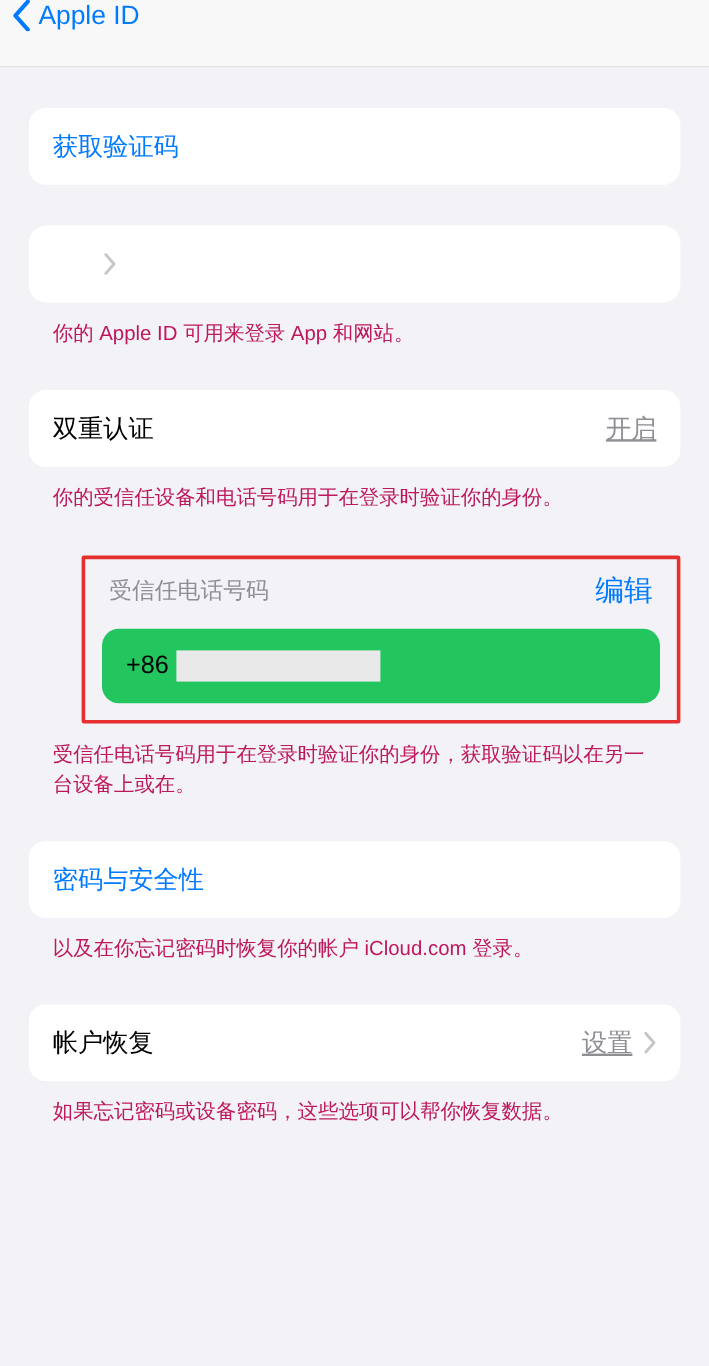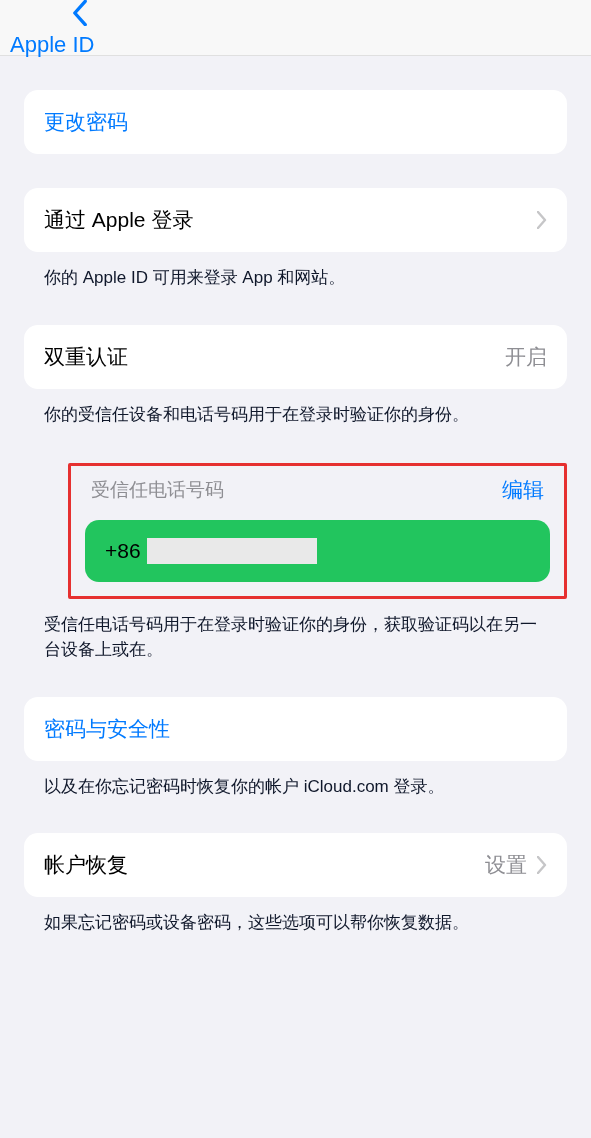--- a/index.html
+++ b/index.html
@@ -16,24 +16,23 @@
       position: relative;
       display: flex;
       align-items: center;
     }
     .back-wrap {
       position: absolute;
       left: 10px;
       top: 0;
       height: 56px;
       display: flex;
-      align-items: flex-end;
+      align-items: flex-start;
       color: #007aff;
       font-size: 22px;
-      flex-direction: column;
     }
     .back-wrap svg { width: 16px; height: 26px; margin-right: 6px; }
     .nav-title {
       width: 100%;
       text-align: center;
       font-size: 22px;
       font-weight: 600;
     }
     .content { padding: 0 24px; }
 
@@ -47,29 +46,29 @@
     .row {
       display: flex;
       align-items: center;
       justify-content: space-between;
       min-height: 64px;
       padding: 0 20px;
       font-size: 21px;
     }
     .row .label-black { color: #000; }
     .row .label-blue { color: #007aff; }
-    .row .value-gray { color: #8e8e93; font-size: 21px; }
+    .row .value-gray { color: #8e8e93; font-size: 21px; text-decoration: underline; }
 
     .chevron { margin-left: 10px; flex: 0 0 auto; }
     .chevron svg { width: 10px; height: 18px; display: block; }
 
     .right-side { display: flex; align-items: center; margin-left: 33px; }
 
     .footer-note {
-      color: #0f172a;
+      color: #be185d;
       font-size: 17px;
       line-height: 1.45;
       padding: 14px 20px 0 20px;
     }
 
     
     .highlight-box {
       border: 3px solid #e63030;
       border-radius: 2px;
       padding: 10px 14px 14px 14px;
@@ -81,21 +80,21 @@
       align-items: center;
       justify-content: space-between;
       padding: 0 6px 16px 6px;
     }
     .section-header .title {
       color: #8e8e93;
       font-size: 19px;
     }
     .section-header .edit {
       color: #007aff;
-      font-size: 21px;
+      font-size: 24px;
     }
     .phone-card {
       background: #22c55e;
       border-radius: 14px;
       padding: 18px 20px;
       font-size: 21px;
       display: flex;
       align-items: center;
     }
     .phone-card .blur {
@@ -119,29 +118,28 @@
     </span>
     <span>Apple ID</span>
   </div>
 </div>
 
 <div class="content">
 
   <div class="group">
     <div class="card">
       <div class="row">
-        <span class="label-blue">更改密码</span>
+        <span class="label-blue">获取验证码</span>
       </div>
     </div>
   </div>
 
   <div class="group">
     <div class="card">
       <div class="row">
-        <span class="label-black">通过 Apple 登录</span>
         <span class="right-side">
           <span class="chevron">
             <svg viewBox="0 0 10 18" fill="none" stroke="#c6c6c8" stroke-width="2.4" stroke-linecap="round" stroke-linejoin="round">
                 <polyline points="1,1 8,9 1,17"></polyline>
               </svg>
           </span>
         </span>
       </div>
     </div>
     <div class="footer-note">你的 Apple ID 可用来登录 App 和网站。</div>

